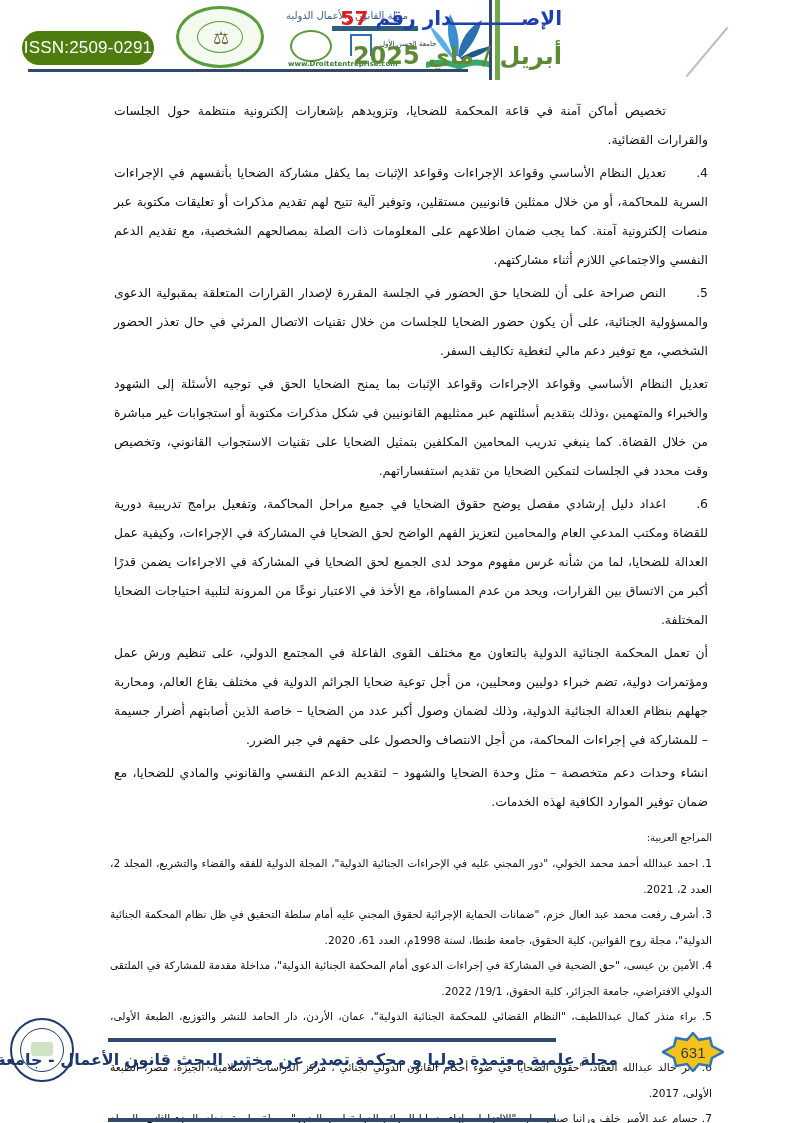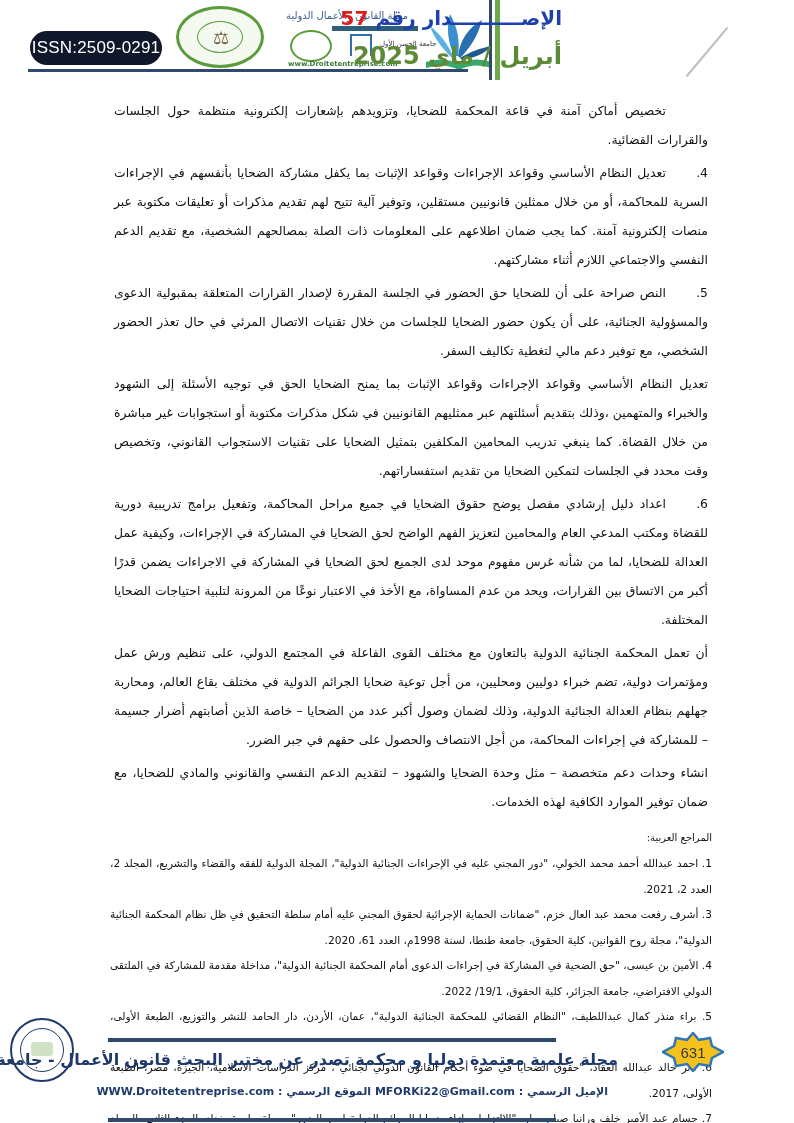--- a/index.html
+++ b/index.html
@@ -2,22 +2,22 @@
 <html><head>
 <meta charset="utf-8">
 <style>
   * { box-sizing: border-box; margin: 0; padding: 0; }
   html, body { width: 794px; height: 1123px; background: #ffffff; overflow: hidden; }
   body { position: relative; font-family: "DejaVu Sans", sans-serif; color: #111; }
 
   
   .header { position: absolute; left: 0; top: 0; width: 794px; height: 84px; }
   .issn {
-    position: absolute; left: 30px; top: 31px; width: 132px; height: 34px;
-    background: #0f172a; border-radius: 17px; color: #fff;
+    position: absolute; left: 22px; top: 31px; width: 132px; height: 34px;
+    background: #4d7c0f; border-radius: 17px; color: #fff;
     font-family: "Liberation Sans", sans-serif; font-size: 17px; font-weight: normal;
     display: flex; align-items: center; justify-content: center; letter-spacing: 0.2px;
   }
   .header-rule {
     position: absolute; left: 28px; top: 69px; width: 440px; height: 3px; background: #2f4a6e;
   }
   .lab-seal {
     position: absolute; left: 176px; top: 6px; width: 88px; height: 62px;
     border: 3px solid #5a9b3a; border-radius: 50%; background: #f4faef;
   }
@@ -161,21 +161,20 @@
   </div>
 </div>
 
 <div class="footer">
   <div class="stamp" style="top:-12px;">
     <div class="ring"></div>
       <div class="core"></div>
   </div>
   <div class="f-rule1"></div>
   <div class="f-line1">مجلة علمية معتمدة دوليا و محكمة تصدر عن مختبر البحث قانون الأعمال - جامعة الحسن الأول - سطات - المغرب</div>
-  <div class="f-line2">الإميل الرسمي : MFORKi22@Gmail.com الموقع الرسمي : WWW.Droitetentreprise.com</div>
   <div class="f-rule2"></div>
   <div class="page-badge">
     <svg width="62" height="40" viewBox="0 0 62 40">
       <polygon points="31,1 37,8 48,6 50,14 61,20 50,26 48,34 37,32 31,39 25,32 14,34 12,26 1,20 12,14 14,6 25,8" fill="#f4c21a" stroke="#2f77b8" stroke-width="2.5"></polygon>
     </svg>
     <div class="num">631</div>
   </div>
 </div>
 
 </body></html>

